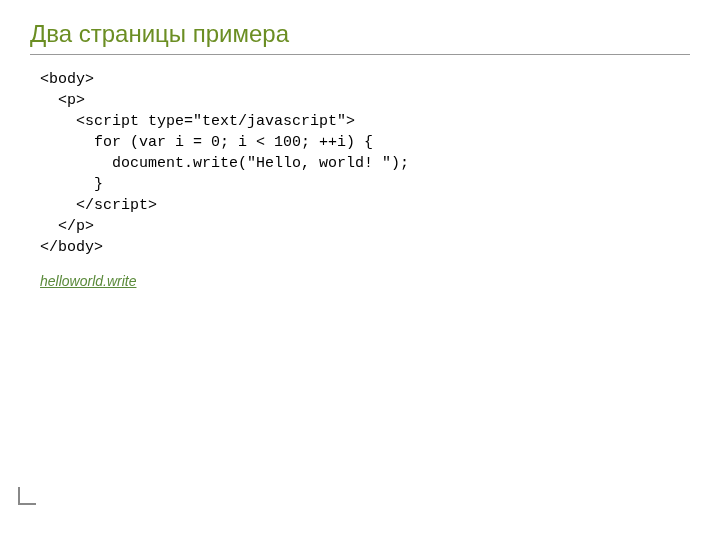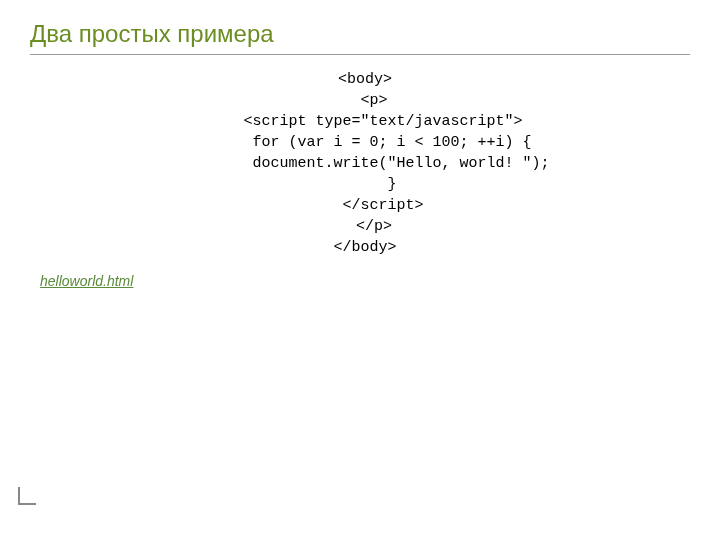--- a/index.html
+++ b/index.html
@@ -34,21 +34,20 @@
     font-family: "Courier New", Courier, monospace;
   }
   .code {
     font-family: "Courier New", Courier, monospace;
     font-size: 15px;
     color: #000;
     line-height: 1.4;
     white-space: pre;
     margin-left: 10px;
     margin-bottom: 14px;
-    text-align: center;
   }
   .link {
     font-size: 14px;
     font-style: italic;
     font-family: Arial, sans-serif;
     color: #5a8a3a;
     text-decoration: underline;
     margin-left: 10px;
     display: inline-block;
   }
@@ -59,29 +58,29 @@
     width: 18px;
     height: 18px;
     border-left: 2px solid #888;
     border-bottom: 2px solid #888;
   }
 </style>
 </head>
 <body>
 
 <div class="slide">
-  <h1 class="title">Два простых примера</h1>
+  <h1 class="title">Два страницы примера</h1>
 
 
   <div class="code">&lt;body&gt;
   &lt;p&gt;
     &lt;script type="text/javascript"&gt;
       for (var i = 0; i &lt; 100; ++i) {
         document.write("Hello, world! ");
       }
     &lt;/script&gt;
   &lt;/p&gt;
 &lt;/body&gt;</div>
 
-  <a class="link">helloworld.html</a>
+  <a class="link">helloworld.write</a>
 
   <div class="corner"></div>
 </div>
 
 </body></html>

